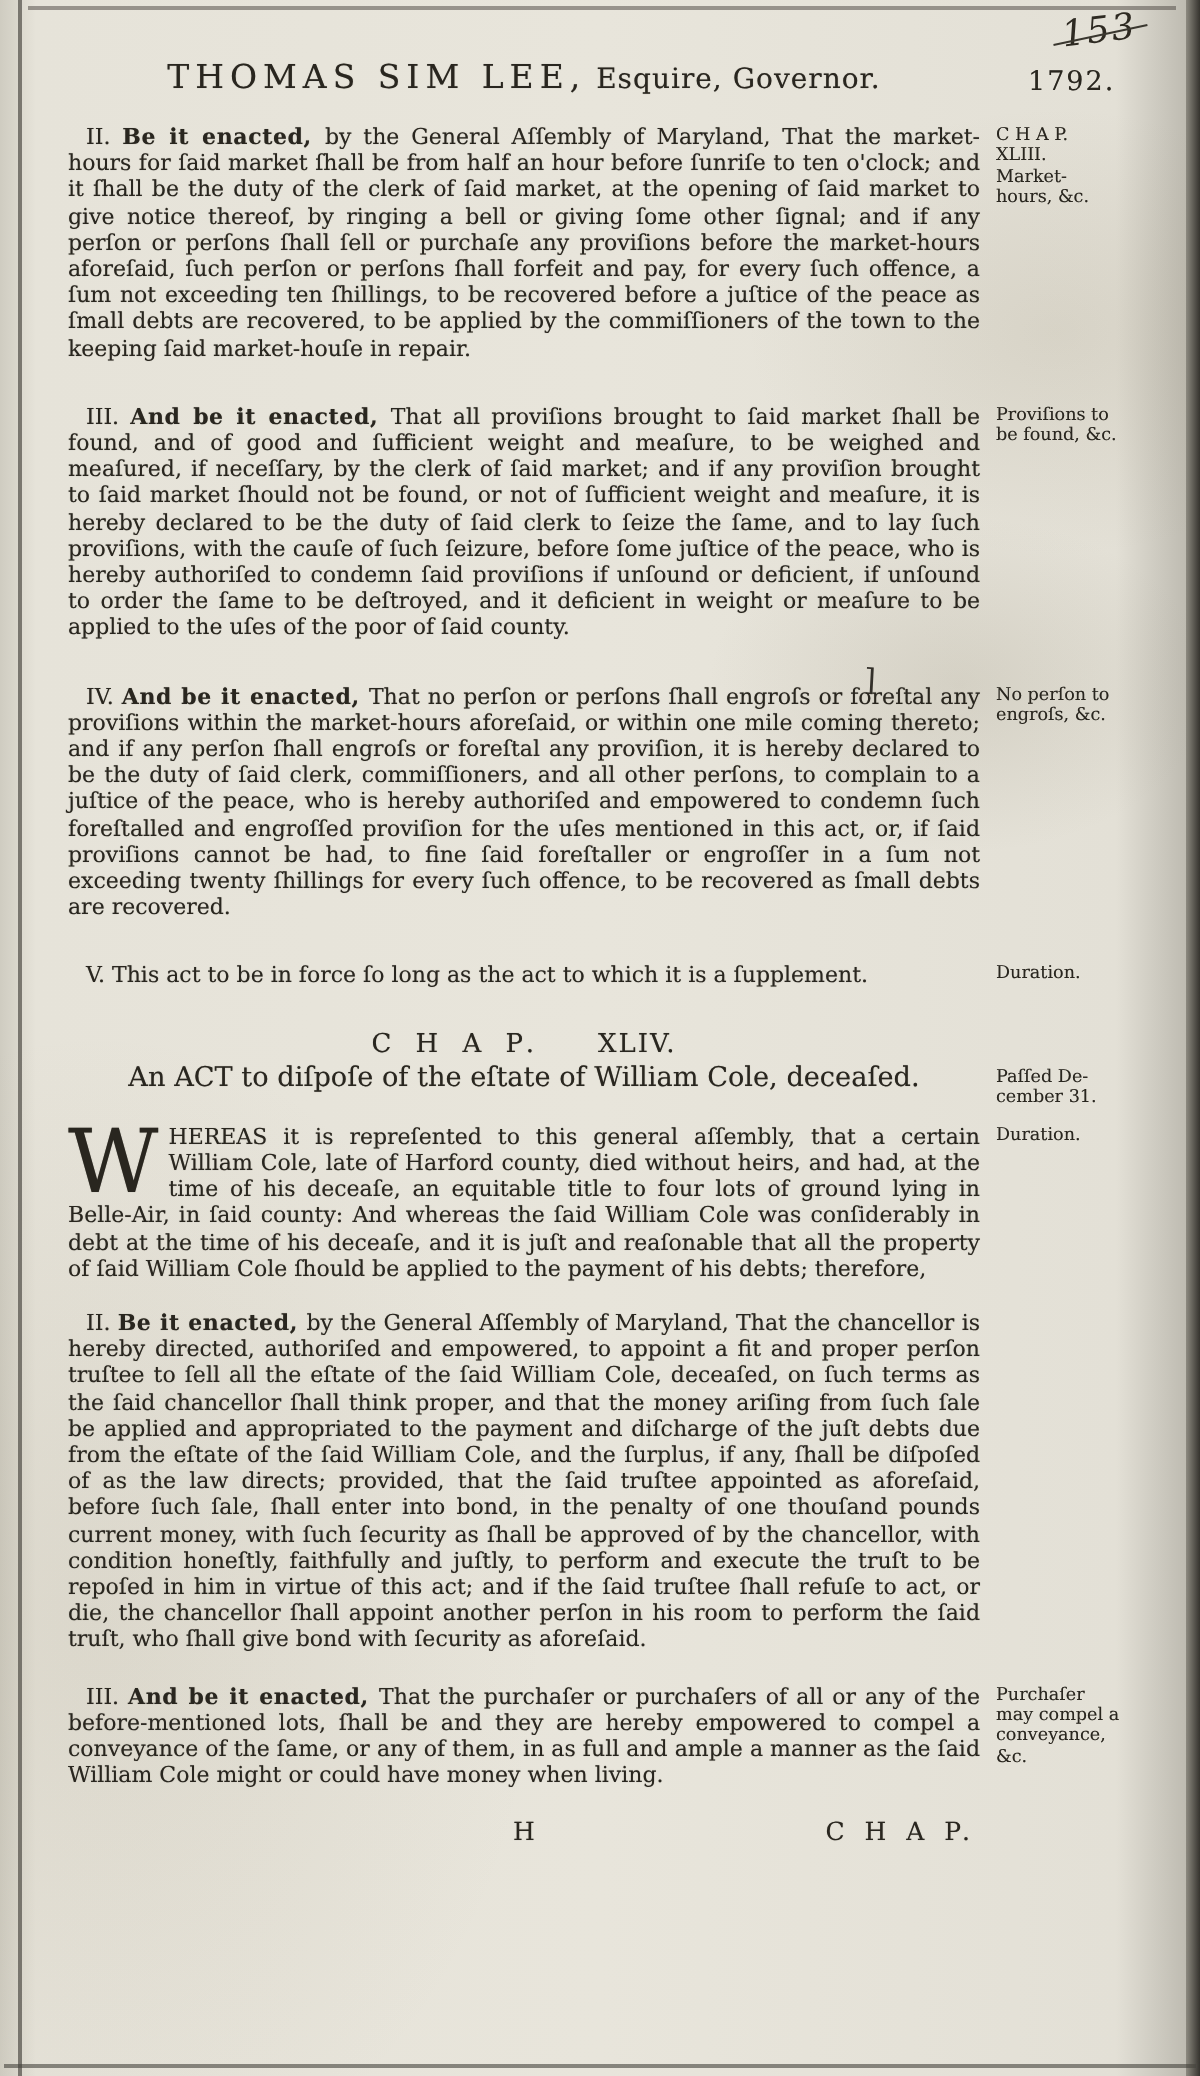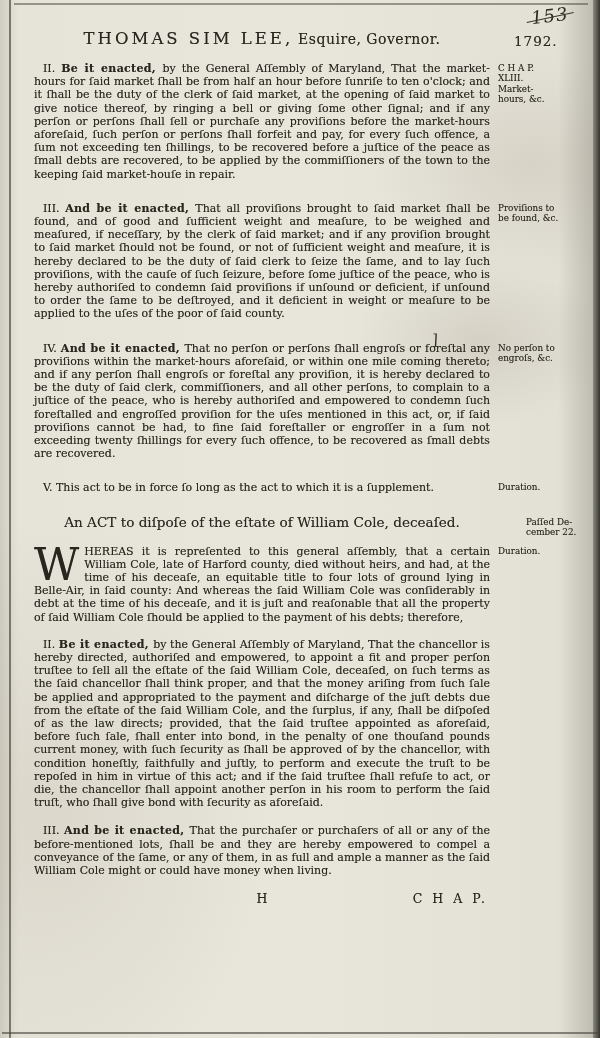--- a/index.html
+++ b/index.html
@@ -44,21 +44,21 @@
 
   .para { text-indent:9px; }
   .enact { font-weight:bold; letter-spacing:.3px; }
   .it { }
 
   .chap-row { margin-bottom:4px; }
   .chap-head { text-align:center; font-size:13px; }
   .chap-label { letter-spacing:4px; }
   .chap-num { margin-left:28px; letter-spacing:1px; }
 
-  .title-row { margin-bottom:7px;gap:28px; }
+  .title-row { margin-bottom:7px; }
   .act-title { text-align:center; font-size:13.6px; text-indent:0; }
 
   .preamble-row { margin-bottom:14px; }
   .preamble { text-indent:0; }
   .dropcap { float:left; font-size:44px; line-height:35px; padding:2px 5px 0 0; }
 
   .p2b-row, .p3b-row { margin-bottom:15px; }
 
   .footer-row { margin-top:10px; margin-bottom:0; }
   .footer { position:relative; text-align:center; font-size:12.5px; }
@@ -116,44 +116,54 @@
 engroſs, &amp;c.</div>
     </div>
 
     <div class="row">
       <div class="bodycol para">
         <span class="num">V. </span><span>This act to be in force ſo long as the act to which it is a ſupplement.</span>
       </div>
       <div class="margincol">Duration.</div>
     </div>
 
+    <div class="row chap-row">
+      <div class="bodycol chap-head">
+        <span class="chap-label">C H A P.</span><span class="chap-num">XLIV.</span>
+      </div>
+      <div class="margincol"></div>
+    </div>
 
     <div class="row title-row">
       <div class="bodycol act-title">An ACT to diſpoſe of the eſtate of William Cole, deceaſed.</div>
       <div class="margincol">Paſſed De-
-cember 22.</div>
+cember 31.</div>
     </div>
 
     <div class="row preamble-row">
       <div class="bodycol para preamble">
         <span class="dropcap">W</span><span>HEREAS it is repreſented to this general aſſembly, that a certain William Cole, late of Harford county, died without heirs, and had, at the time of his deceaſe, an equitable title to four lots of ground lying in Belle-Air, in ſaid county: And whereas the ſaid William Cole was conſiderably in debt at the time of his deceaſe, and it is juſt and reaſonable that all the property of ſaid William Cole ſhould be applied to the payment of his debts; therefore,</span>
       </div>
       <div class="margincol">Duration.</div>
     </div>
 
     <div class="row p2b-row">
       <div class="bodycol para">
         <span class="num">II. </span><span class="enact">Be it enacted, </span><span class="it">by the General Aſſembly of Maryland, </span><span>That the chancellor is hereby directed, authoriſed and empowered, to appoint a fit and proper perſon truſtee to ſell all the eſtate of the ſaid William Cole, deceaſed, on ſuch terms as the ſaid chancellor ſhall think proper, and that the money ariſing from ſuch ſale be applied and appropriated to the payment and diſcharge of the juſt debts due from the eſtate of the ſaid William Cole, and the ſurplus, if any, ſhall be diſpoſed of as the law directs; provided, that the ſaid truſtee appointed as aforeſaid, before ſuch ſale, ſhall enter into bond, in the penalty of one thouſand pounds current money, with ſuch ſecurity as ſhall be approved of by the chancellor, with condition honeſtly, faithfully and juſtly, to perform and execute the truſt to be repoſed in him in virtue of this act; and if the ſaid truſtee ſhall refuſe to act, or die, the chancellor ſhall appoint another perſon in his room to perform the ſaid truſt, who ſhall give bond with ſecurity as aforeſaid.</span>
       </div>
     </div>
 
     <div class="row p3b-row">
       <div class="bodycol para">
         <span class="num">III. </span><span class="enact">And be it enacted, </span><span>That the purchaſer or purchaſers of all or any of the before-mentioned lots, ſhall be and they are hereby empowered to compel a conveyance of the ſame, or any of them, in as full and ample a manner as the ſaid William Cole might or could have money when living.</span>
       </div>
+      <div class="margincol">Purchaſer
+may compel a
+conveyance,
+&amp;c.</div>
     </div>
 
     <div class="row footer-row">
       <div class="bodycol footer">
         <span class="sig">H</span>
         <span class="catch">C H A P.</span>
       </div>
       <div class="margincol"></div>
     </div>
 

